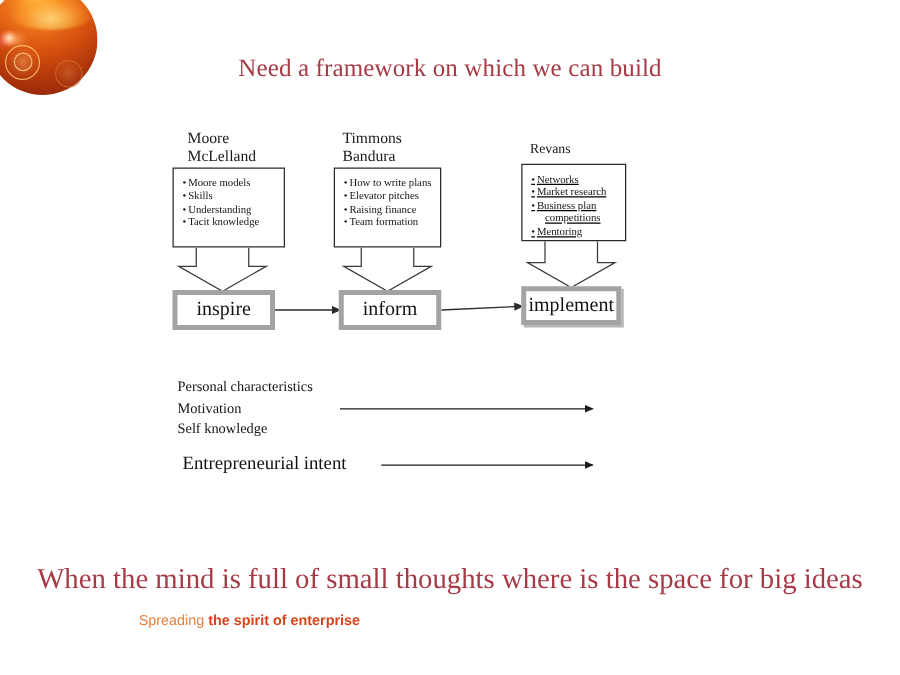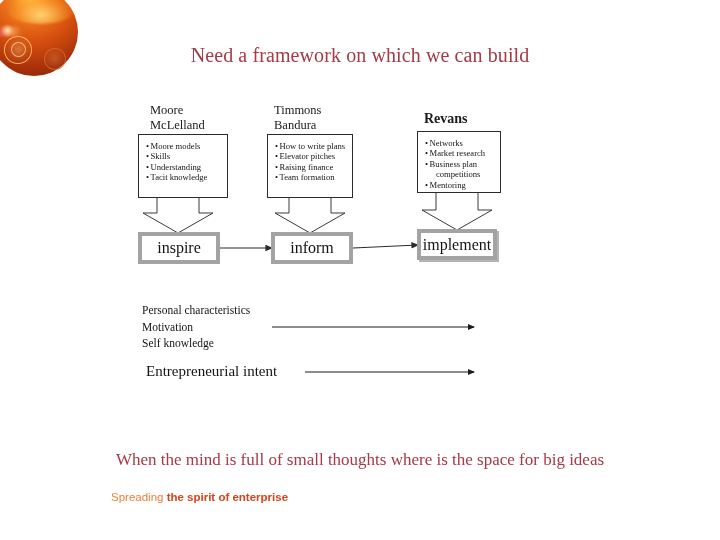--- a/index.html
+++ b/index.html
@@ -83,21 +83,21 @@
     color: #a63a46;
     font-family: "Liberation Serif", serif;
     letter-spacing: .1px;
   }
   .caption {
     position: absolute;
     left: 0;
     top: 450px;
     width: 720px;
     text-align: center;
-    font-size: 17px;
+    font-size: 23px;
     color: #a63a46;
     font-family: "Liberation Serif", serif;
   }
 
   
   .footer {
     position: absolute;
     left: 111px;
     top: 491px;
     font-family: "Liberation Sans", sans-serif;
@@ -116,21 +116,21 @@
     height: 540px;
   }
   .hdr {
     position: absolute;
     font-family: "Liberation Serif", serif;
     font-size: 12.5px;
     color: #1a1a1a;
     line-height: 14.5px;
     white-space: nowrap;
   }
-  .hdr.big { font-size: 14px; line-height: 18px; font-weight: bold; }
+  .hdr.big { font-size: 11px; line-height: 18px; }
 
   .tbox {
     position: absolute;
     border: 1px solid #2b2b2b;
     background: #fff;
     box-sizing: border-box;
   }
 
   .blist {
     margin: 0;
@@ -250,21 +250,21 @@
       <li>Elevator pitches</li>
       <li>Raising finance</li>
       <li>Team formation</li>
     </ul>
   </div>
   <div class="obox" style="left:271px; top:232px; width:82px; height:32px;">inform</div>
 
   <div class="hdr big" style="left:424px; top:110px;">
     <div>Revans</div>
   </div>
-  <div class="tbox" style="left:417px; top:131px; width:84px; height:62px;">
+  <div class="tbox" style="left:417px; top:131px; width:84px; height:62px;text-decoration:underline;">
     <ul class="blist">
       <li>Networks</li>
       <li>Market research</li>
       <li>Business plan</li>
       <li class="cont">competitions</li>
       <li>Mentoring</li>
     </ul>
   </div>
   <div class="obox shadow" style="left:417px; top:229px; width:80px; height:31px;">implement</div>
 

